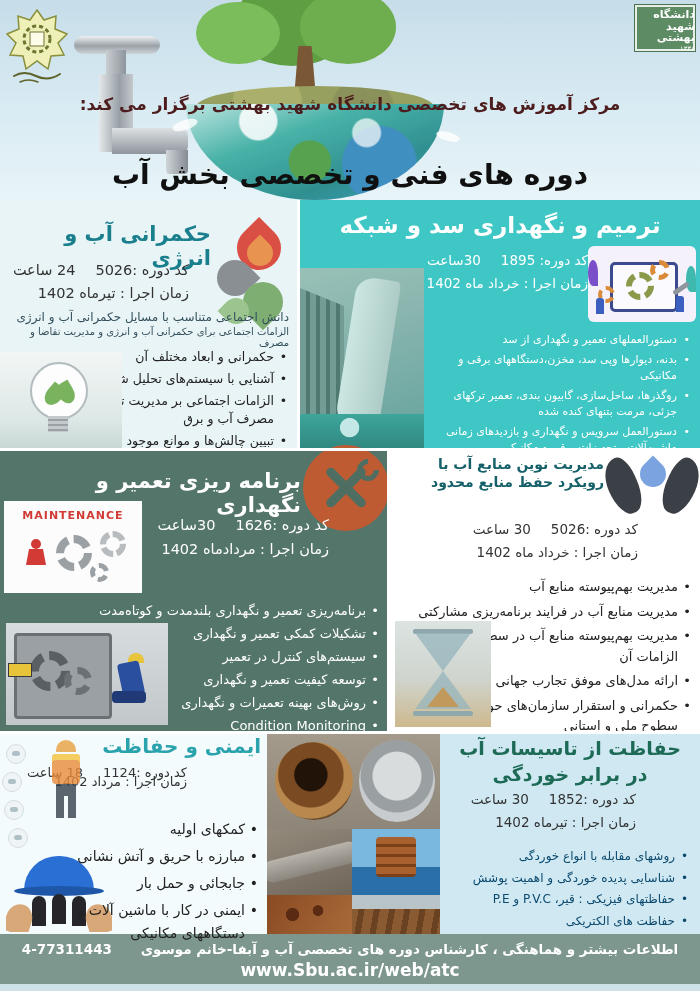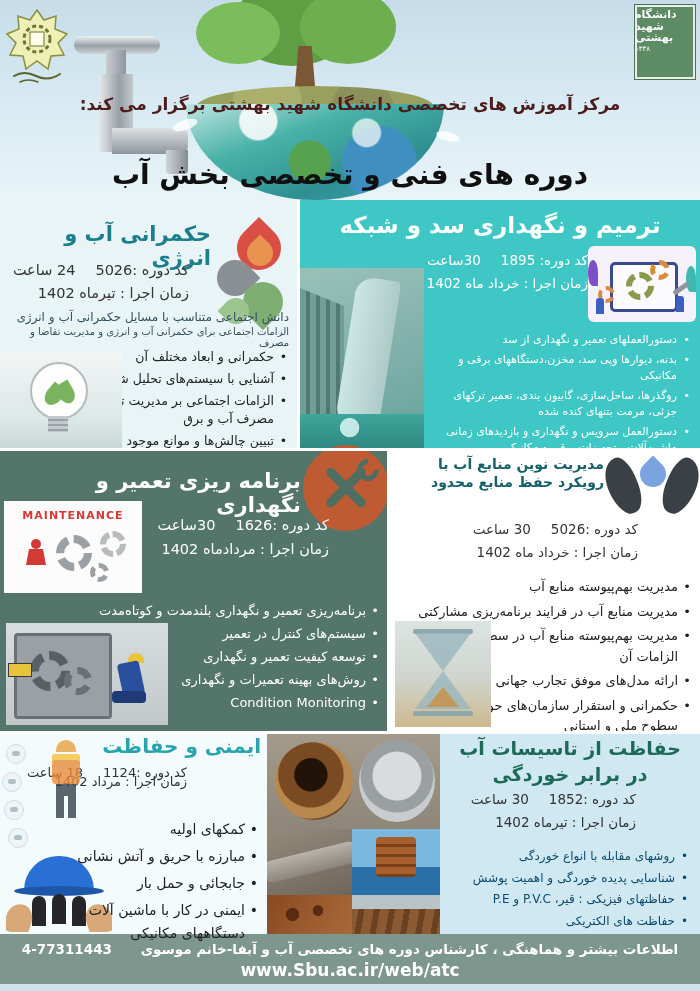--- a/index.html
+++ b/index.html
@@ -13,23 +13,23 @@
   .header{left:0;top:0;width:700px;height:200px;
     background:linear-gradient(180deg,#c6dde9 0%,#d9ebf3 55%,#e8f4f8 100%);}
   .organizer{top:94px;left:0;width:700px;text-align:center;
     font-size:17px;font-weight:bold;color:#4d1d1d;}
   .main-title{top:158px;left:0;width:700px;text-align:center;
     font-size:28px;font-weight:bold;color:#101010;letter-spacing:0;}
   
   .star-logo{left:6px;top:8px;width:62px;height:80px;}
   .star-logo svg{display:block;}
   
-  .sbu-logo{right:4px;top:4px;width:62px;height:76px;background:#5d8b64;
+  .sbu-logo{right:4px;top:4px;width:62px;height:48px;background:#5d8b64;
     border:1px solid #4a7350;box-shadow:inset 0 0 0 2px rgba(255,255,255,.85);
-    color:#ffffff;text-align:left;line-height:1.05;padding-top:4px;box-sizing:border-box;}
+    color:#ffffff;text-align:right;line-height:1.05;padding-top:4px;box-sizing:border-box;}
   .sbu-logo .l{font-size:11px;font-weight:bold;}
   .sbu-logo .y{font-size:7px;margin-top:2px;}
   
   .faucet-bar{left:74px;top:36px;width:86px;height:18px;border-radius:9px;
     background:linear-gradient(180deg,#eef1f3,#9aa2a8 55%,#cfd4d8);}
   .faucet-post{left:106px;top:50px;width:20px;height:26px;
     background:linear-gradient(90deg,#c8cdd1,#8e959c);}
   .faucet-body{left:99px;top:74px;width:34px;height:78px;
     background:linear-gradient(90deg,#e4e8ea,#98a0a6 60%,#c4c9cd);}
   .faucet-spout{left:112px;top:128px;width:76px;height:26px;
@@ -347,20 +347,21 @@
         <div class="maint-bodyshape"></div>
       </div>
     </div>
     <div class="abs code-row">
       <span>کد دوره :1626</span>
       <span>30ساعت</span>
     </div>
     <div class="abs sched rtl">زمان اجرا : مردادماه 1402</div>
     <ul class="abs bullets">
       <li>برنامه‌ریزی تعمیر و نگهداری بلندمدت و کوتاه‌مدت</li>
+      <li>تشکیلات کمکی تعمیر و نگهداری</li>
       <li>سیستم‌های کنترل در تعمیر</li>
       <li>توسعه کیفیت تعمیر و نگهداری</li>
       <li>روش‌های بهینه تعمیرات و نگهداری</li>
       <li>Condition Monitoring</li>
     </ul>
     <div class="abs worker-photo">
       <div class="abs machine"></div>
       <div class="gear" style="left:24px;top:28px;width:22px;height:22px;border:9px dashed #5a5f63;"></div>
       <div class="gear" style="left:58px;top:44px;width:14px;height:14px;border:7px dashed #6a7073;"></div>
       <div class="abs hazard"></div>

